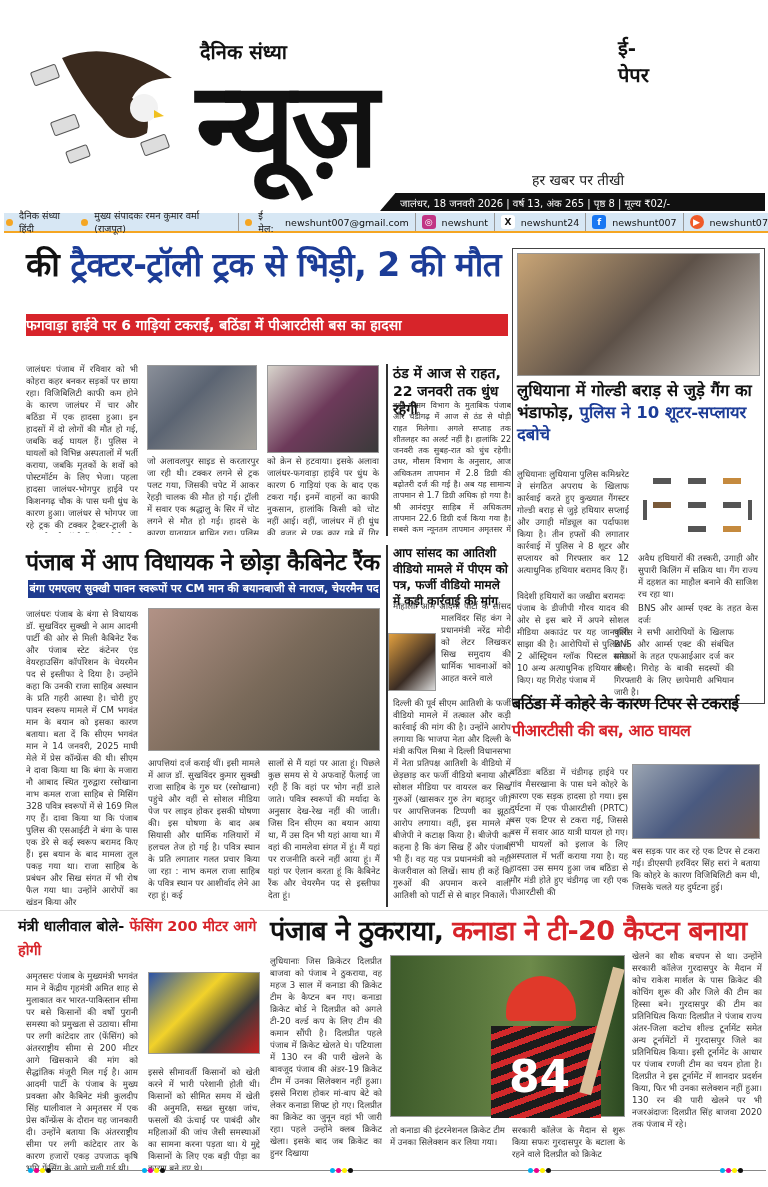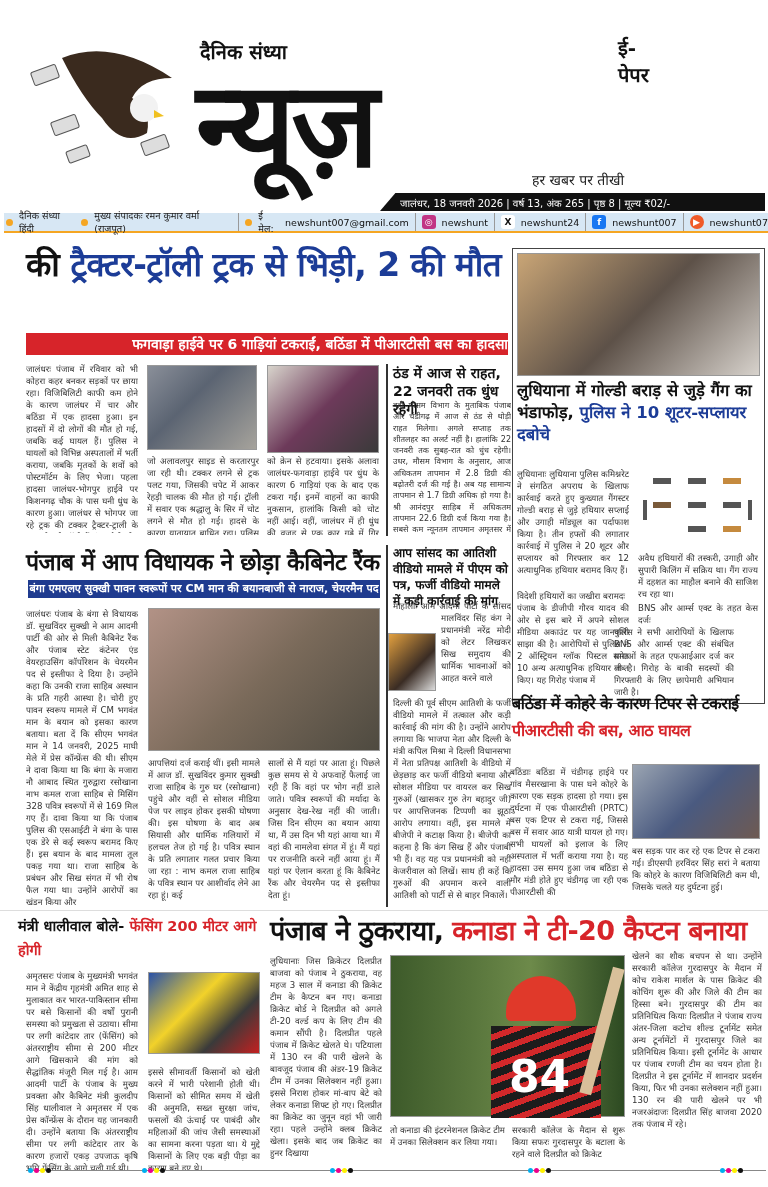--- a/index.html
+++ b/index.html
@@ -13,21 +13,21 @@
 .brand-hunt{left:505px;top:52px;font-size:118px;font-weight:bold;color:#e31e24;letter-spacing:-4px;line-height:130px}
 .tagline{left:532px;top:170px;font-size:14px;color:#222}
 .dateline{left:380px;top:193px;width:385px;height:18px;background:#111;color:#fff;font-size:10px;padding:3px 0 0 20px;clip-path:polygon(4% 0,100% 0,100% 100%,0 100%)}
 .socialbar{left:4px;top:213px;width:764px;height:20px;background:#d7e7f4;border-bottom:2px solid #f5a623;font-size:9.5px;display:flex;align-items:center;gap:4px;padding-left:2px}
 .socialbar .sep{border-left:1px solid #999;height:18px;margin:0 2px}
 .dot{display:inline-block;width:7px;height:7px;border-radius:50%;background:#f5a623;margin-right:2px}
 .sicon{display:inline-block;width:14px;height:14px;border-radius:3px;color:#fff;font-size:9px;text-align:center;line-height:14px;font-weight:bold;margin-right:2px}
 .bold{font-weight:normal;color:#111}
 .h1{left:26px;top:243px;width:480px;font-size:33px;font-weight:bold;color:#111;line-height:44px;letter-spacing:-0.5px}
 .h1 .blue{color:#1c3c97}
-.redbar{left:26px;top:333px;width:482px;height:22px;background:#d7242a;color:#fff;font-weight:bold;font-size:14px;text-align:right;line-height:22px}
+.redbar{left:26px;top:314px;width:482px;height:22px;background:#d7242a;color:#fff;font-weight:bold;font-size:14px;text-align:left;line-height:22px}
 .col{font-size:8.6px;line-height:12px;color:#333;text-align:justify}
 .photo{background:linear-gradient(135deg,#8a8f99,#5b6472 40%,#a6a39c);border:1px solid #999}
 .sub-h{font-weight:bold;color:#111;font-size:14px;line-height:18px}
 .h-mid{font-weight:bold;color:#111;font-size:23px;line-height:30px;letter-spacing:-0.5px}
 .red{color:#d7242a}
 .bluebar{background:#1f3b8f;color:#fff;font-size:11px;text-align:center;font-weight:bold;line-height:18px;height:18px}
 .box{border:1px solid #444}
 .cmyk{display:flex;gap:1px}
 .cmyk span{width:5px;height:5px;border-radius:50%}
 </style>
@@ -84,21 +84,21 @@
 <div class="abs photo" style="left:267px;top:365px;width:112px;height:88px;background:linear-gradient(135deg,#d8d4cc,#6d3a5a 50%,#3a3a3a)"></div>
 <div class="abs col" style="left:267px;top:455px;width:112px;height:80px;overflow:hidden">को क्रेन से हटवाया। इसके अलावा जालंधर-फगवाड़ा हाईवे पर धुंध के कारण 6 गाड़ियां एक के बाद एक टकरा गईं। इनमें वाहनों का काफी नुकसान, हालांकि किसी को चोट नहीं आई। वहीं, जालंधर में ही धुंध की वजह से एक कार गड्ढे में गिर गई।</div>
 
 <div class="abs" style="left:386px;top:364px;width:2px;height:172px;background:#333"></div>
 <div class="abs sub-h" style="left:393px;top:364px;width:118px">ठंड में आज से राहत, 22 जनवरी तक धुंध रहेगी</div>
 <div class="abs col" style="left:393px;top:400px;width:118px;height:136px;overflow:hidden;font-size:8px;line-height:11.3px">वहीं मौसम विभाग के मुताबिक पंजाब और चंडीगढ़ में आज से ठंड से थोड़ी राहत मिलेगा। अगले सप्ताह तक शीतलहर का अलर्ट नहीं है। हालांकि 22 जनवरी तक सुबह-रात को धुंध रहेगी। उधर, मौसम विभाग के अनुसार, आज अधिकतम तापमान में 2.8 डिग्री की बढ़ोतरी दर्ज की गई है। अब यह सामान्य तापमान से 1.7 डिग्री अधिक हो गया है। श्री आनंदपुर साहिब में अधिकतम तापमान 22.6 डिग्री दर्ज किया गया है। सबसे कम न्यूनतम तापमान अमृतसर में 4.4 डिग्री दर्ज किया गया है।</div>
 
 <div class="abs box" style="left:512px;top:248px;width:253px;height:456px"></div>
 <div class="abs photo" style="left:517px;top:253px;width:243px;height:123px;background:linear-gradient(135deg,#c9a576,#5d5148 50%,#d7d2cc)"></div>
 <div class="abs" style="left:517px;top:380px;width:243px;font-weight:bold;font-size:16.5px;line-height:22px;color:#111"><span>लुधियाना में गोल्डी बराड़ से जुड़े गैंग का भंडाफोड़, </span><span style="color:#1c3c97">पुलिस ने 10 शूटर-सप्लायर दबोचे</span></div>
-<div class="abs col" style="left:517px;top:468px;width:112px;height:120px;overflow:hidden">लुधियानाः लुधियाना पुलिस कमिश्नरेट ने संगठित अपराध के खिलाफ कार्रवाई करते हुए कुख्यात गैंगस्टर गोल्डी बराड़ से जुड़े हथियार सप्लाई और उगाही मॉड्यूल का पर्दाफाश किया है। तीन हफ्तों की लगातार कार्रवाई में पुलिस ने 20 शूटर और सप्लायर को गिरफ्तार कर 12 अत्याधुनिक हथियार बरामद किए हैं।</div>
+<div class="abs col" style="left:517px;top:468px;width:112px;height:120px;overflow:hidden">लुधियानाः लुधियाना पुलिस कमिश्नरेट ने संगठित अपराध के खिलाफ कार्रवाई करते हुए कुख्यात गैंगस्टर गोल्डी बराड़ से जुड़े हथियार सप्लाई और उगाही मॉड्यूल का पर्दाफाश किया है। तीन हफ्तों की लगातार कार्रवाई में पुलिस ने 8 शूटर और सप्लायर को गिरफ्तार कर 12 अत्याधुनिक हथियार बरामद किए हैं।</div>
 <div class="abs col bold" style="left:517px;top:590px;width:112px">विदेशी हथियारों का जखीरा बरामदः</div>
 <div class="abs col" style="left:517px;top:602px;width:112px;height:98px;overflow:hidden">पंजाब के डीजीपी गौरव यादव की ओर से इस बारे में अपने सोशल मीडिया अकाउंट पर यह जानकारी साझा की है। आरोपियों से पुलिस ने 2 ऑस्ट्रियन ग्लॉक पिस्टल समेत 10 अन्य अत्याधुनिक हथियार जब्त किए। यह गिरोह पंजाब में</div>
 <div class="abs" style="left:638px;top:470px;width:120px;height:80px">
   <svg viewBox="0 0 120 80" width="120" height="80">
     <g fill="#555">
         <rect x="15" y="8" width="18" height="6"></rect>
         <rect x="50" y="8" width="18" height="6"></rect>
         <rect x="85" y="8" width="18" height="6" fill="#c58a3e"></rect>
         <rect x="15" y="32" width="18" height="6" fill="#7a5a3a"></rect>
         <rect x="50" y="32" width="18" height="6"></rect>

